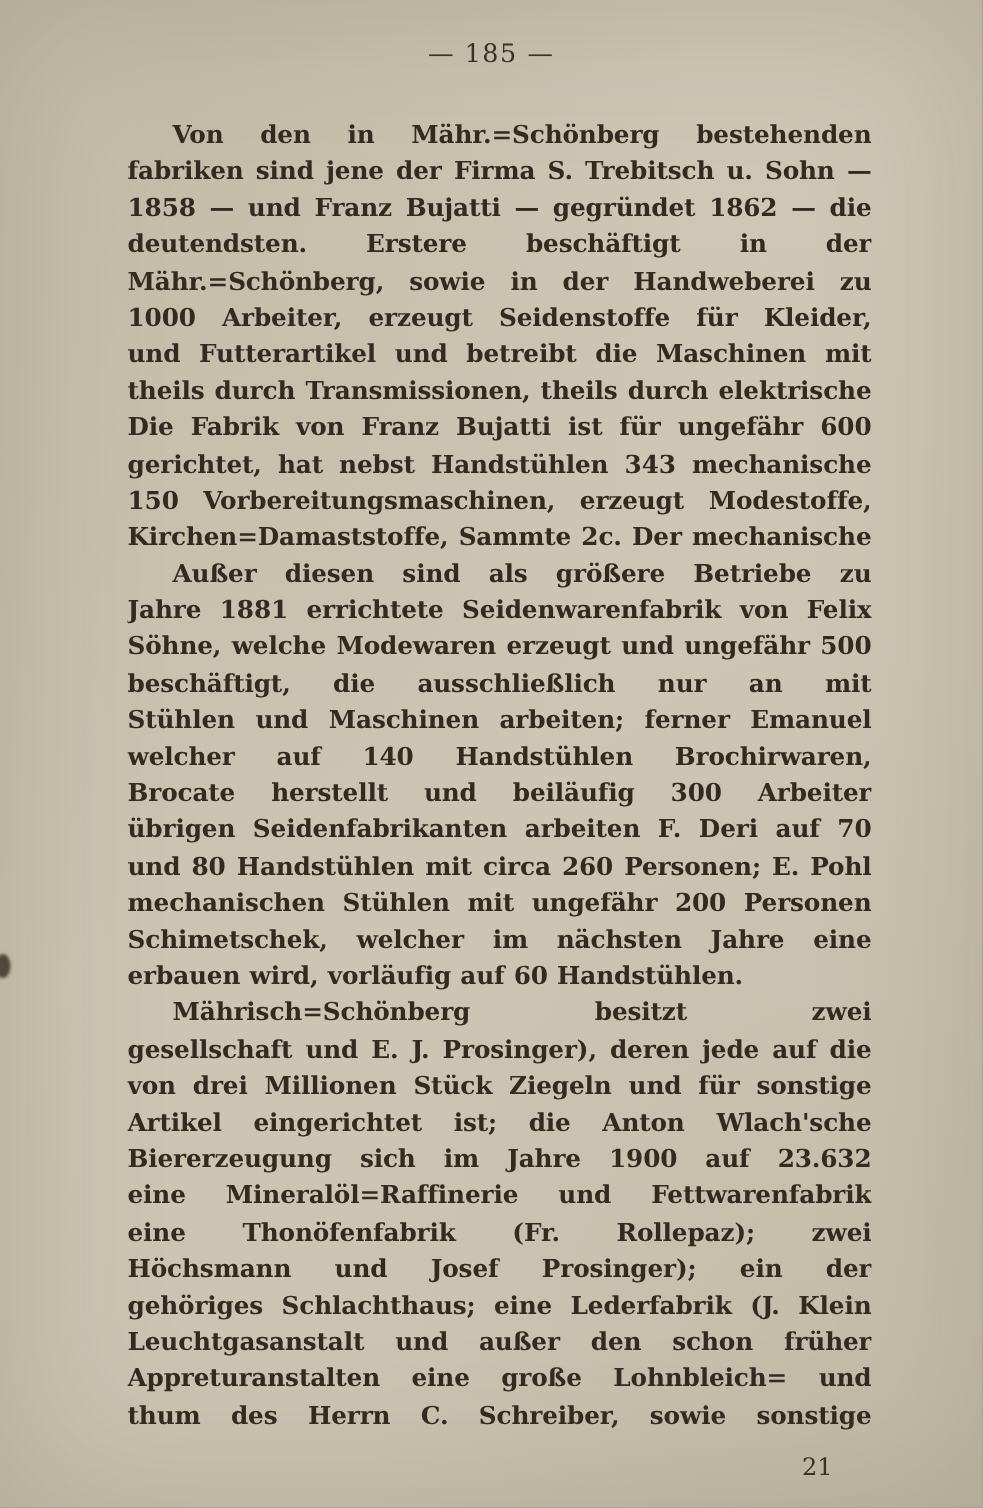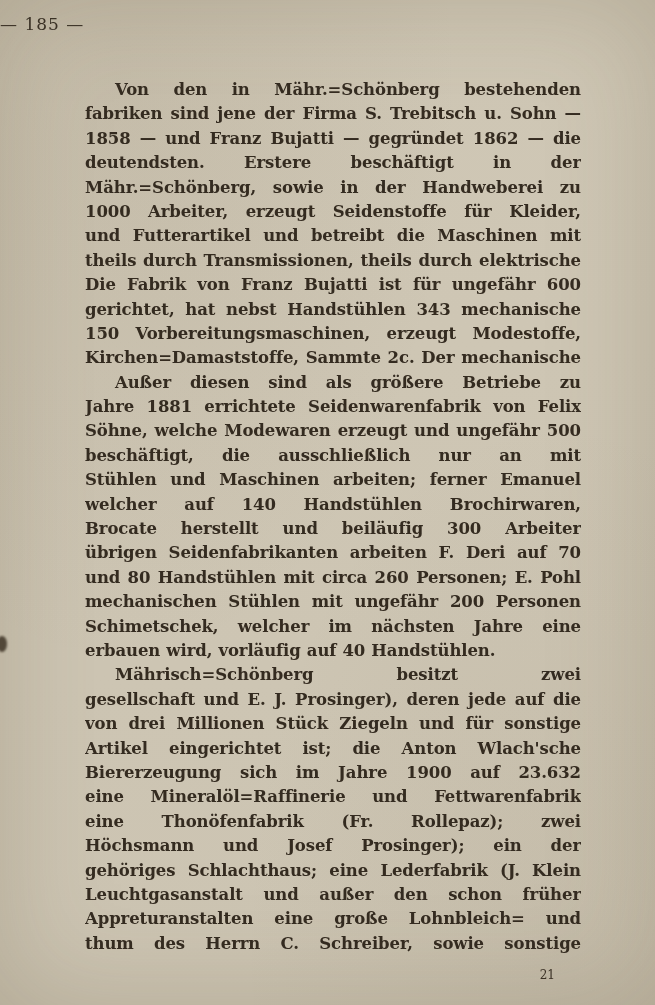--- a/index.html
+++ b/index.html
@@ -11,22 +11,22 @@
     background-image:
       radial-gradient(ellipse at 18% 8%, rgba(110,95,70,.10), rgba(0,0,0,0) 45%),
       radial-gradient(ellipse at 85% 95%, rgba(110,95,70,.08), rgba(0,0,0,0) 40%),
       linear-gradient(#cfc7b5,#ccc4b2);
     box-shadow:inset 0 0 110px rgba(88,72,45,.22);
     overflow:hidden;
     font-family:"DejaVu Serif","Liberation Serif",serif;
     color:#342b20;
   }
   .page-header{
-    position:absolute;top:14px;left:0;right:0;
-    text-align:left;
+    position:absolute;top:26px;left:0;right:0;
+    text-align:center;
     font-size:17px;
     letter-spacing:1px;
     color:#3a3125;
   }
   .text-block{
     position:absolute;
     top:78px;left:85px;width:496px;
     font-size:16.5px;
     font-weight:700;
     letter-spacing:-0.1px;
@@ -39,21 +39,21 @@
     overflow:hidden;
     text-align:justify;
     text-align-last:justify;
     white-space:normal;
   }
   .line.first{text-indent:30px;}
   .line.last{text-align-last:left;}
   .page-footer{
     position:absolute;
     top:968px;right:100px;
-    font-size:12px;
+    font-size:16px;
     color:#3a3125;
   }
   .speck{
     position:absolute;
     left:-3px;top:636px;
     width:10px;height:16px;
     background:rgba(45,35,22,.75);
     border-radius:50%;
     filter:blur(1px);
   }
@@ -86,21 +86,21 @@
         <div class="line">Jahre 1881 errichtete Seidenwarenfabrik von Felix Reiterer's</div>
         <div class="line">Söhne, welche Modewaren erzeugt und ungefähr 500 Menschen</div>
         <div class="line">beschäftigt, die ausschließlich nur an mit Dampfkraft betriebenen</div>
         <div class="line">Stühlen und Maschinen arbeiten; ferner Emanuel Fischmann,</div>
         <div class="line">welcher auf 140 Handstühlen Brochirwaren, Seidentücher und</div>
         <div class="line">Brocate herstellt und beiläufig 300 Arbeiter beschäftigt. Von den</div>
         <div class="line">übrigen Seidenfabrikanten arbeiten F. Deri auf 70 mechanischen</div>
         <div class="line">und 80 Handstühlen mit circa 260 Personen; E. Pohl auf 80</div>
         <div class="line">mechanischen Stühlen mit ungefähr 200 Personen und Arnold</div>
         <div class="line">Schimetschek, welcher im nächsten Jahre eine mechanische Weberei</div>
-        <div class="line last">erbauen wird, vorläufig auf 40 Handstühlen.</div>
+        <div class="line last">erbauen wird, vorläufig auf 60 Handstühlen.</div>
       </div>
       <div class="paragraph">
         <div class="line first">Mährisch=Schönberg besitzt zwei Ring=Ziegelöfen (Actien=</div>
         <div class="line">gesellschaft und E. J. Prosinger), deren jede auf die Erzeugung</div>
         <div class="line">von drei Millionen Stück Ziegeln und für sonstige einschlägige</div>
         <div class="line">Artikel eingerichtet ist; die Anton Wlach'sche Bierbrauerei, deren</div>
         <div class="line">Biererzeugung sich im Jahre 1900 auf 23.632 Hectoliter belief;</div>
         <div class="line">eine Mineralöl=Raffinerie und Fettwarenfabrik (Gustav Oberleithner);</div>
         <div class="line">eine Thonöfenfabrik (Fr. Rollepaz); zwei Dampfbrettsägen (Johann</div>
         <div class="line">Höchsmann und Josef Prosinger); ein der Fleischhauergenossenschaft</div>

